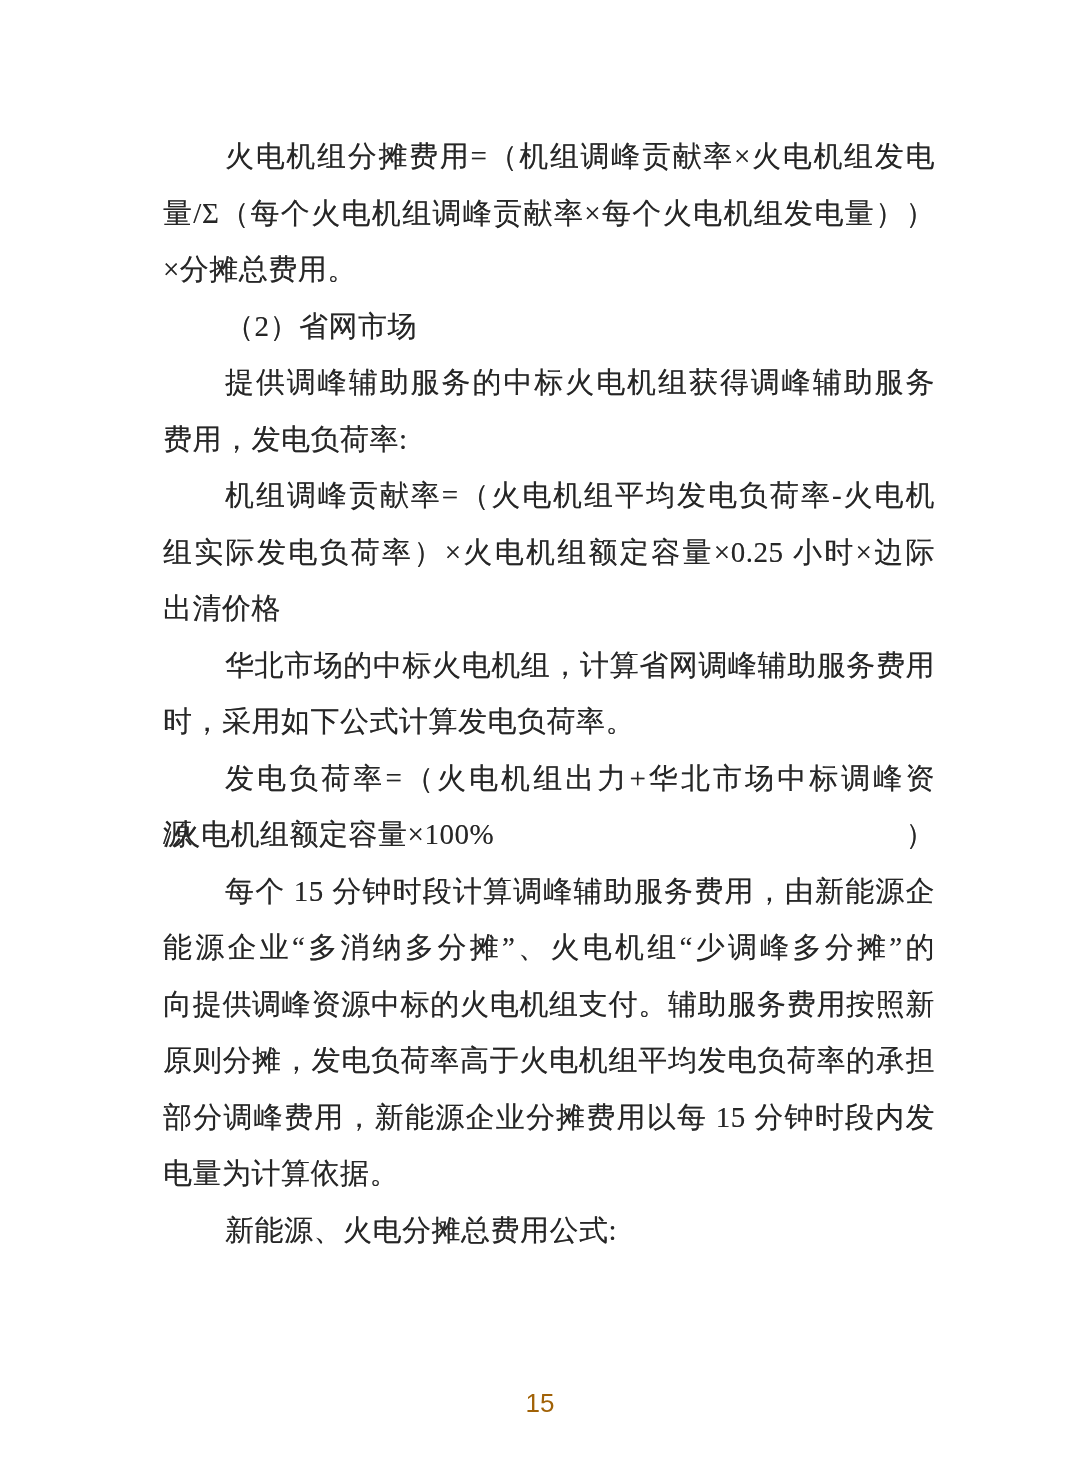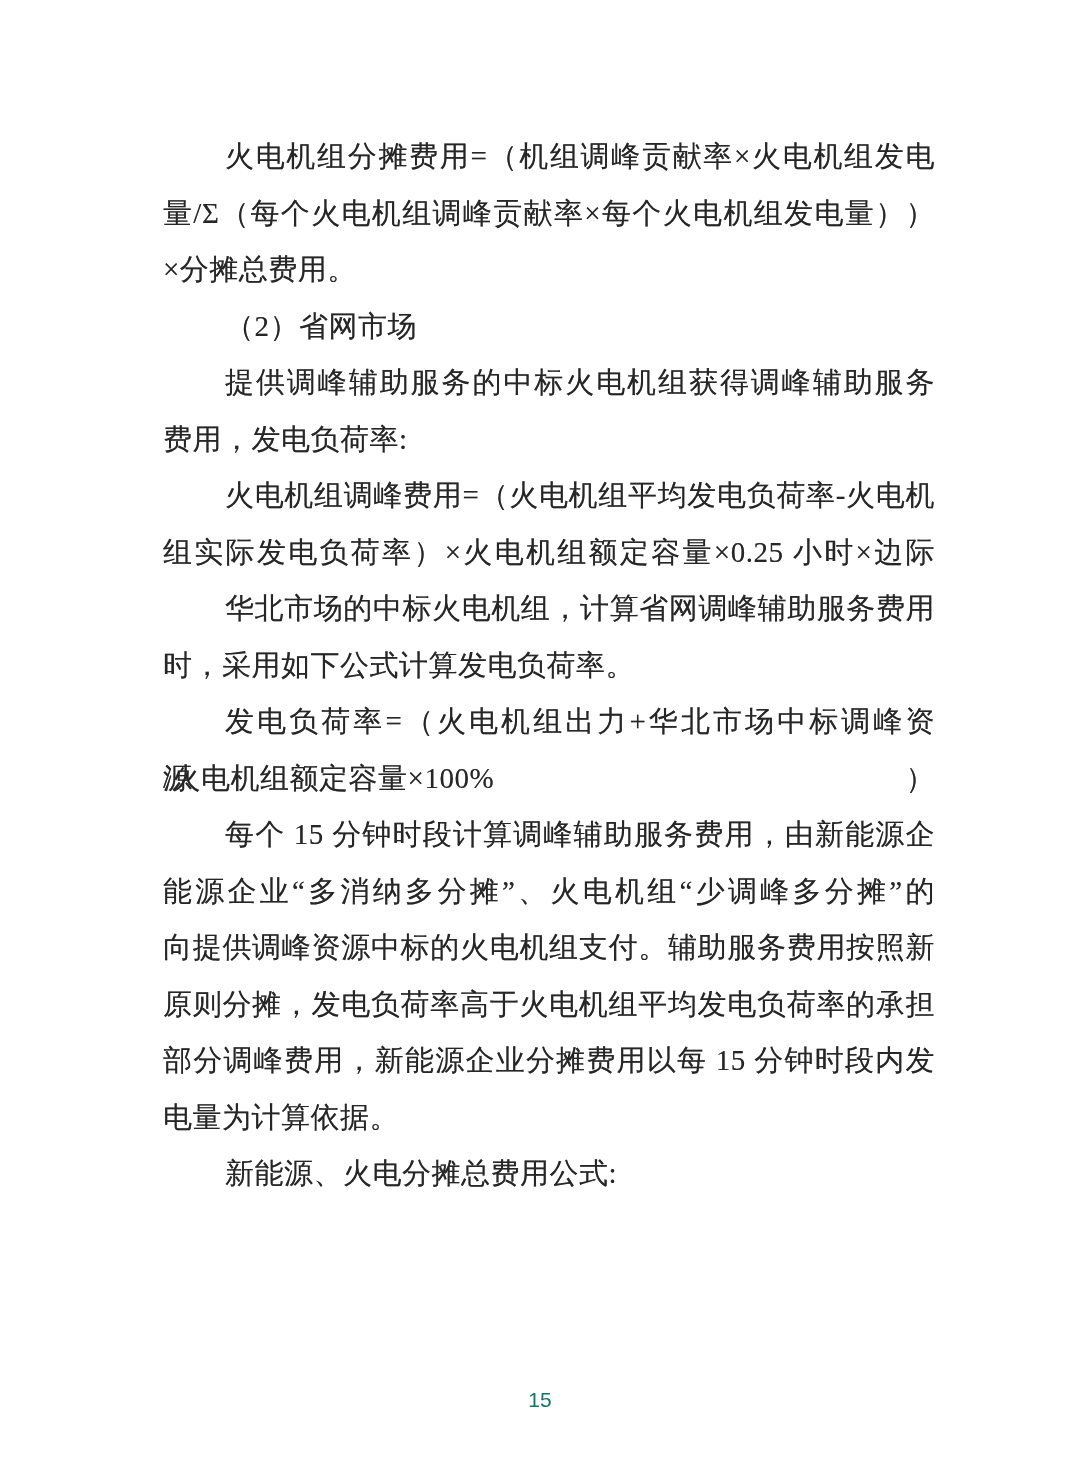--- a/index.html
+++ b/index.html
@@ -35,38 +35,39 @@
   }
   .line.indent {
     text-indent: 62px;
   }
   .page-num {
     position: absolute;
     top: 1388px;
     left: 0;
     width: 100%;
     text-align: center;
-    font-size: 21px;
-    color: #0f766e;
+    font-size: 26px;
+    color: #a16207;
     font-family: "Liberation Sans", "DejaVu Sans", sans-serif;
   }
 </style>
 </head>
 <body>
 
 <div class="page">
   <div class="text-block">
     <div class="line indent fill">火电机组分摊费用=（机组调峰贡献率×火电机组发电</div>
     <div class="line fill">量/Σ（每个火电机组调峰贡献率×每个火电机组发电量））</div>
     <div class="line">×分摊总费用。</div>
     <div class="line indent">（2）省网市场</div>
     <div class="line indent fill">提供调峰辅助服务的中标火电机组获得调峰辅助服务</div>
     <div class="line">费用，发电负荷率:</div>
-    <div class="line indent fill">火电机组调峰费用=（火电机组平均发电负荷率-火电机</div>
+    <div class="line indent fill">机组调峰贡献率=（火电机组平均发电负荷率-火电机</div>
     <div class="line fill">组实际发电负荷率）×火电机组额定容量×0.25 小时×边际</div>
+    <div class="line">出清价格</div>
     <div class="line indent fill">华北市场的中标火电机组，计算省网调峰辅助服务费用</div>
     <div class="line">时，采用如下公式计算发电负荷率。</div>
     <div class="line indent fill">发电负荷率=（火电机组出力+华北市场中标调峰资源）</div>
     <div class="line">/火电机组额定容量×100%</div>
     <div class="line indent fill">每个 15 分钟时段计算调峰辅助服务费用，由新能源企</div>
     <div class="line fill">能源企业“多消纳多分摊”、火电机组“少调峰多分摊”的</div>
     <div class="line fill">向提供调峰资源中标的火电机组支付。辅助服务费用按照新</div>
     <div class="line fill">原则分摊，发电负荷率高于火电机组平均发电负荷率的承担</div>
     <div class="line fill">部分调峰费用，新能源企业分摊费用以每 15 分钟时段内发</div>
     <div class="line">电量为计算依据。</div>

